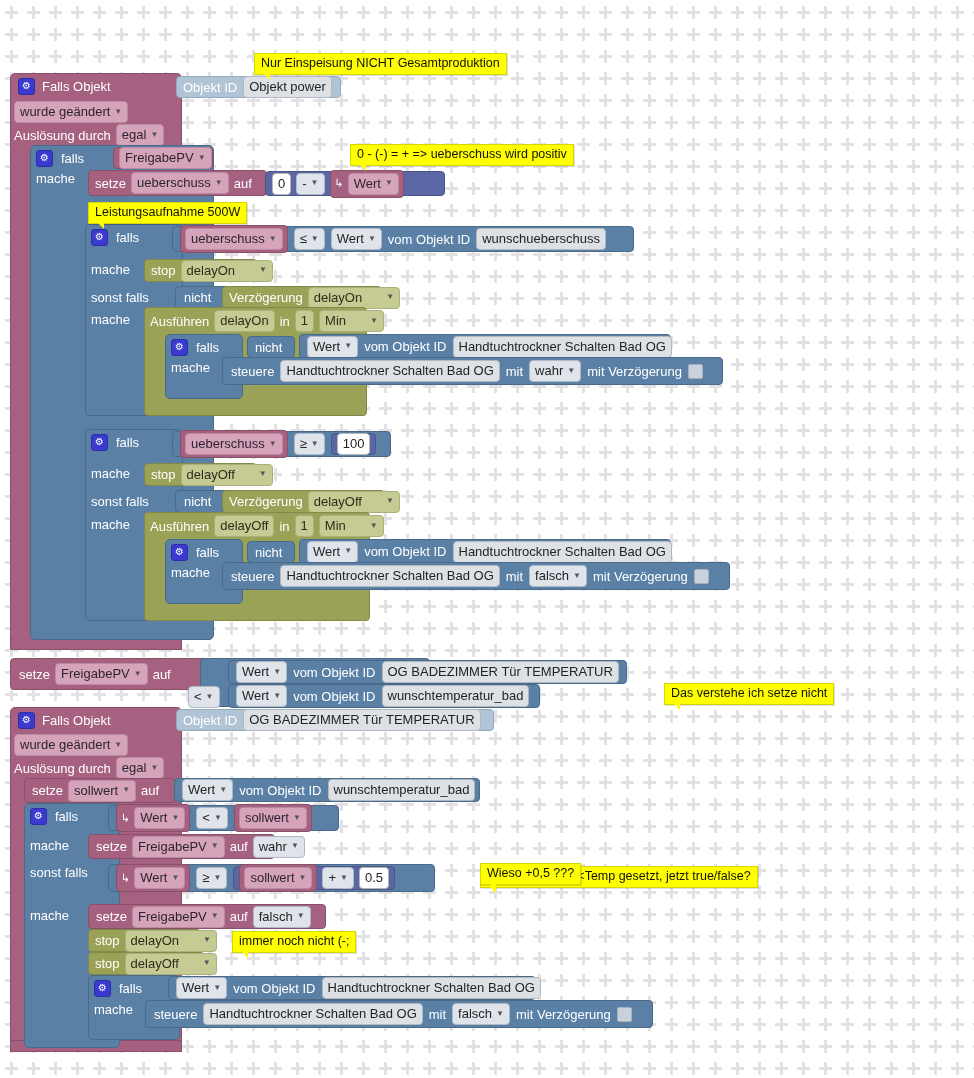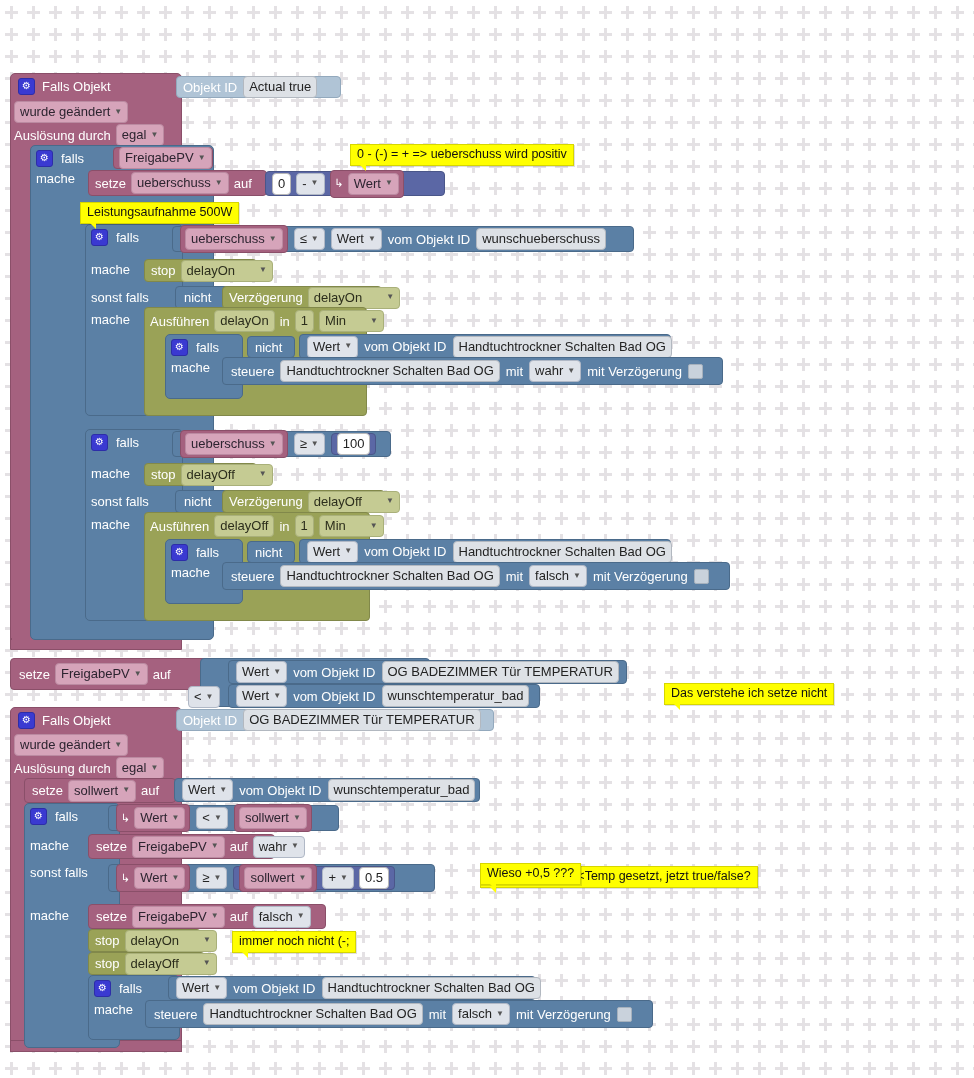--- a/index.html
+++ b/index.html
@@ -96,21 +96,21 @@
   <div class="blk" style="left:18px;top:76px;width:170px;height:20px;">
     <div class="row" style="padding:0;gap:7px;">
       <span class="gear"></span>
       <span class="lbl">Falls Objekt</span>
     </div>
   </div>
 
   <div class="blk c-objid" style="left:176px;top:76px;width:165px;height:22px;border-radius:4px;">
     <div class="row" style="gap:6px;">
       <span class="lbl" style="color:#fff;">Objekt ID</span>
-      <span class="fld grey">Actual true</span>
+      <span class="fld grey">Objekt power</span>
     </div>
   </div>
   <div class="blk" style="left:14px;top:101px;height:20px;">
     <span class="fld pink">
         <span>wurde geändert</span>
         <i class="caret">▼</i>
       </span>
   </div>
   <div class="blk" style="left:14px;top:125px;height:20px;">
     <div class="row" style="padding:0;gap:5px;">
@@ -594,20 +594,21 @@
       <span class="lbl">mit</span>
       <span class="fld blue">
           <span>falsch</span>
           <i class="caret">▼</i>
         </span>
       <span class="lbl">mit Verzögerung</span>
       <span class="chk"></span>
     </div>
   </div>
 
+  <div class="cmt" style="left:254px;top:53px;">Nur Einspeisung NICHT Gesamtproduktion</div>
   <div class="cmt" style="left:350px;top:144px;">0 - (-) = + =&gt; ueberschuss wird positiv</div>
-  <div class="cmt" style="left:80px;top:202px;">Leistungsaufnahme 500W</div>
+  <div class="cmt" style="left:88px;top:202px;">Leistungsaufnahme 500W</div>
   <div class="cmt" style="left:664px;top:683px;">Das verstehe ich setze nicht</div>
   <div class="cmt" style="left:480px;top:840px;margin-top:26px;">FreigabePV auf &lt;Temp gesetzt, jetzt true/false?</div>
   <div class="cmt" style="left:480px;top:863px;">Wieso +0,5 ???</div>
   <div class="cmt" style="left:232px;top:931px;">immer noch nicht (-;</div>
 
 </div>
 
 </body></html>

